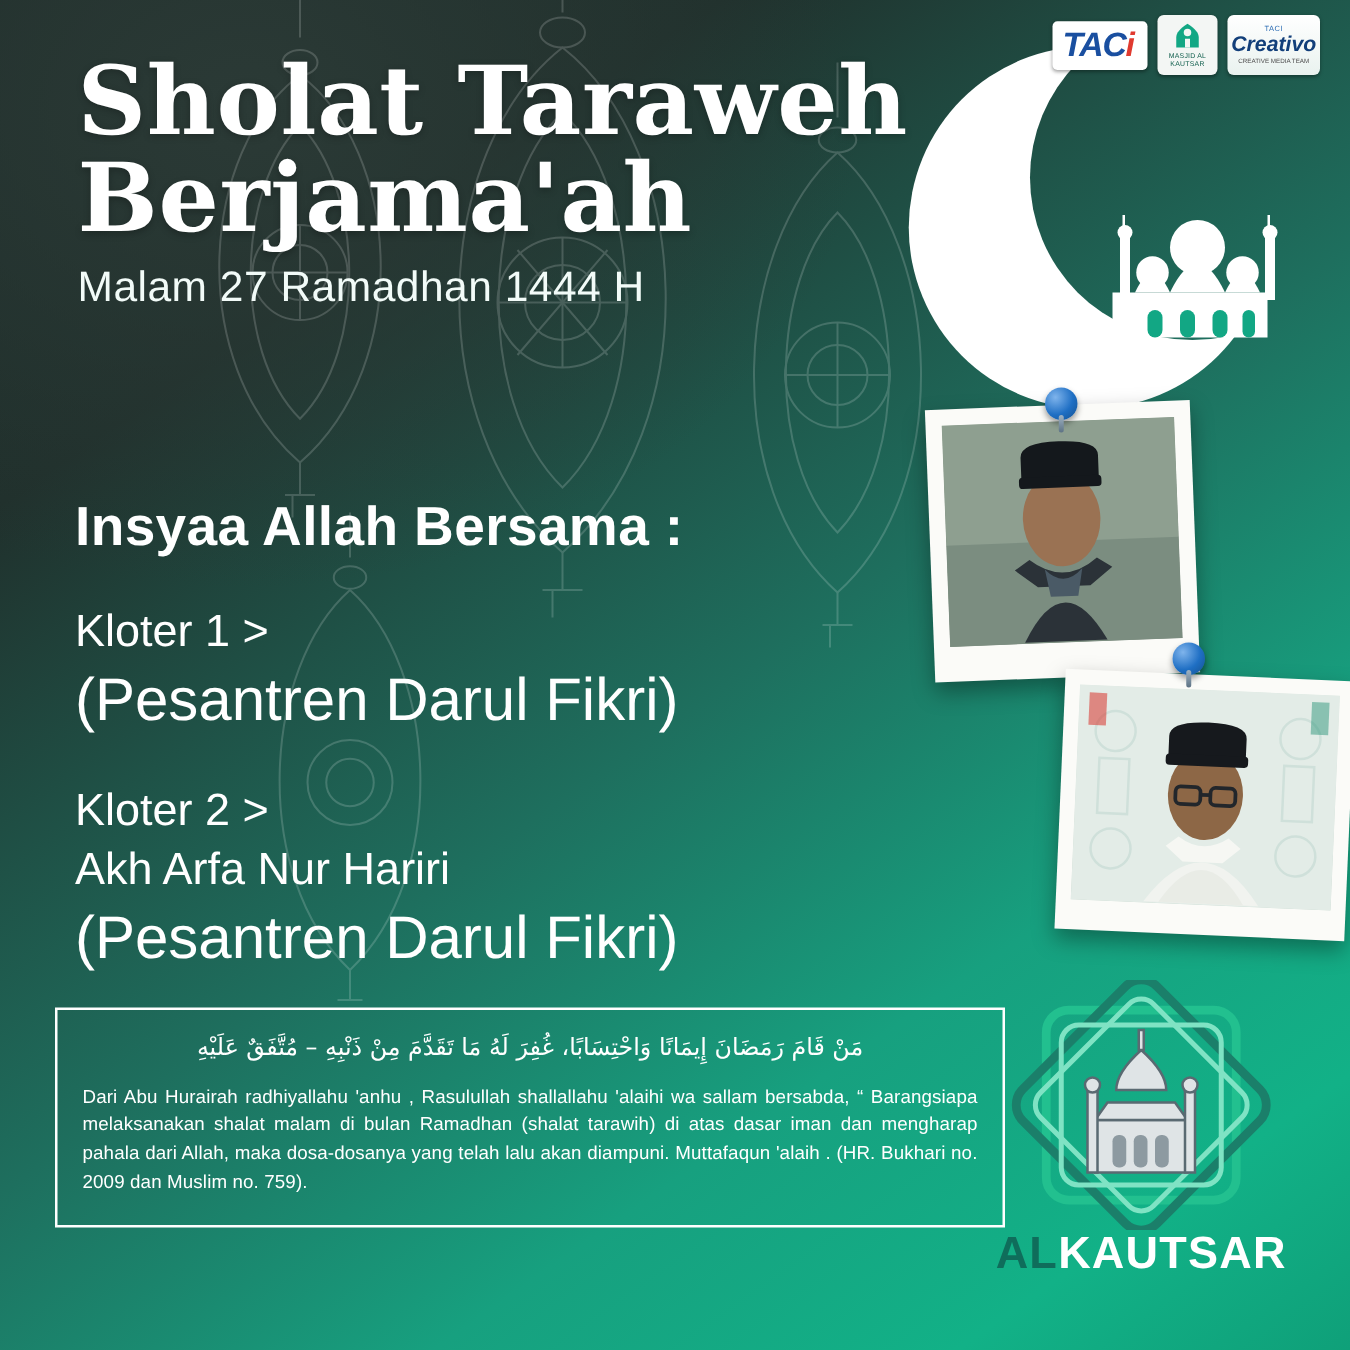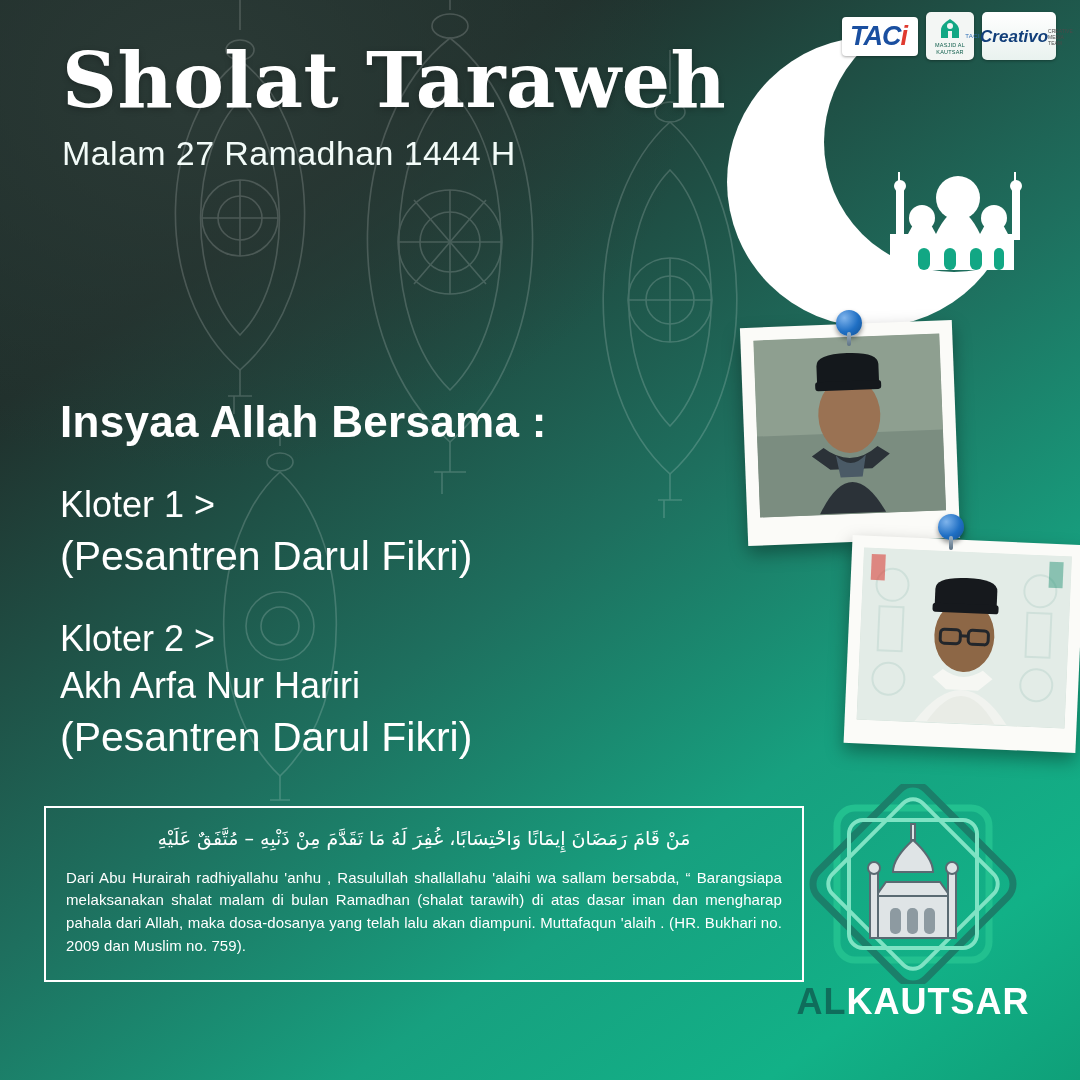--- a/index.html
+++ b/index.html
@@ -91,20 +91,21 @@
     margin-top: 1px;
     text-align: center;
     line-height: 1.1;
   }
   .logo-creativo {
     width: 74px;
     height: 48px;
     border-radius: 5px;
     background: linear-gradient(180deg,#ffffff 0%, #e9f2ef 100%);
     display: flex;
+    flex-direction: column;
     align-items: center;
     justify-content: center;
     box-shadow: 0 1px 3px rgba(0,0,0,.35);
   }
   .logo-creativo .c-top {
     font-size: 6px;
     color: #2f6fb5;
     letter-spacing: .4px;
   }
   .logo-creativo .c-main {
@@ -164,21 +165,21 @@
     font-size: 36px;
     font-weight: 500;
     line-height: 1.32;
   }
   .kloter-name {
     font-size: 36px;
     font-weight: 500;
     line-height: 1.32;
   }
   .kloter-org {
-    font-size: 41px;
+    font-size: 48px;
     font-weight: 500;
     line-height: 1.32;
   }
 
   
   .photo {
     position: absolute;
     background: #fbfbf8;
     box-shadow: 0 8px 18px rgba(0,0,0,.35);
     z-index: 6;
@@ -387,20 +388,21 @@
     </div>
     <div class="logo-creativo">
       <div class="c-top">TACI</div>
       <div class="c-main">Creativo</div>
       <div class="c-sub">CREATIVE MEDIA TEAM</div>
     </div>
   </div>
 
   <div class="headline">
     <div class="line">Sholat Taraweh</div>
+    <div class="line">Berjama'ah</div>
     <div class="subtitle">Malam 27 Ramadhan 1444 H</div>
   </div>
 
   <div class="body-block">
     <div class="bersama">Insyaa Allah Bersama :</div>
 
     <div class="kloter-group">
       <div class="kloter-title">Kloter 1 &gt;</div>
       <div class="kloter-org">(Pesantren Darul Fikri)</div>
     </div>

